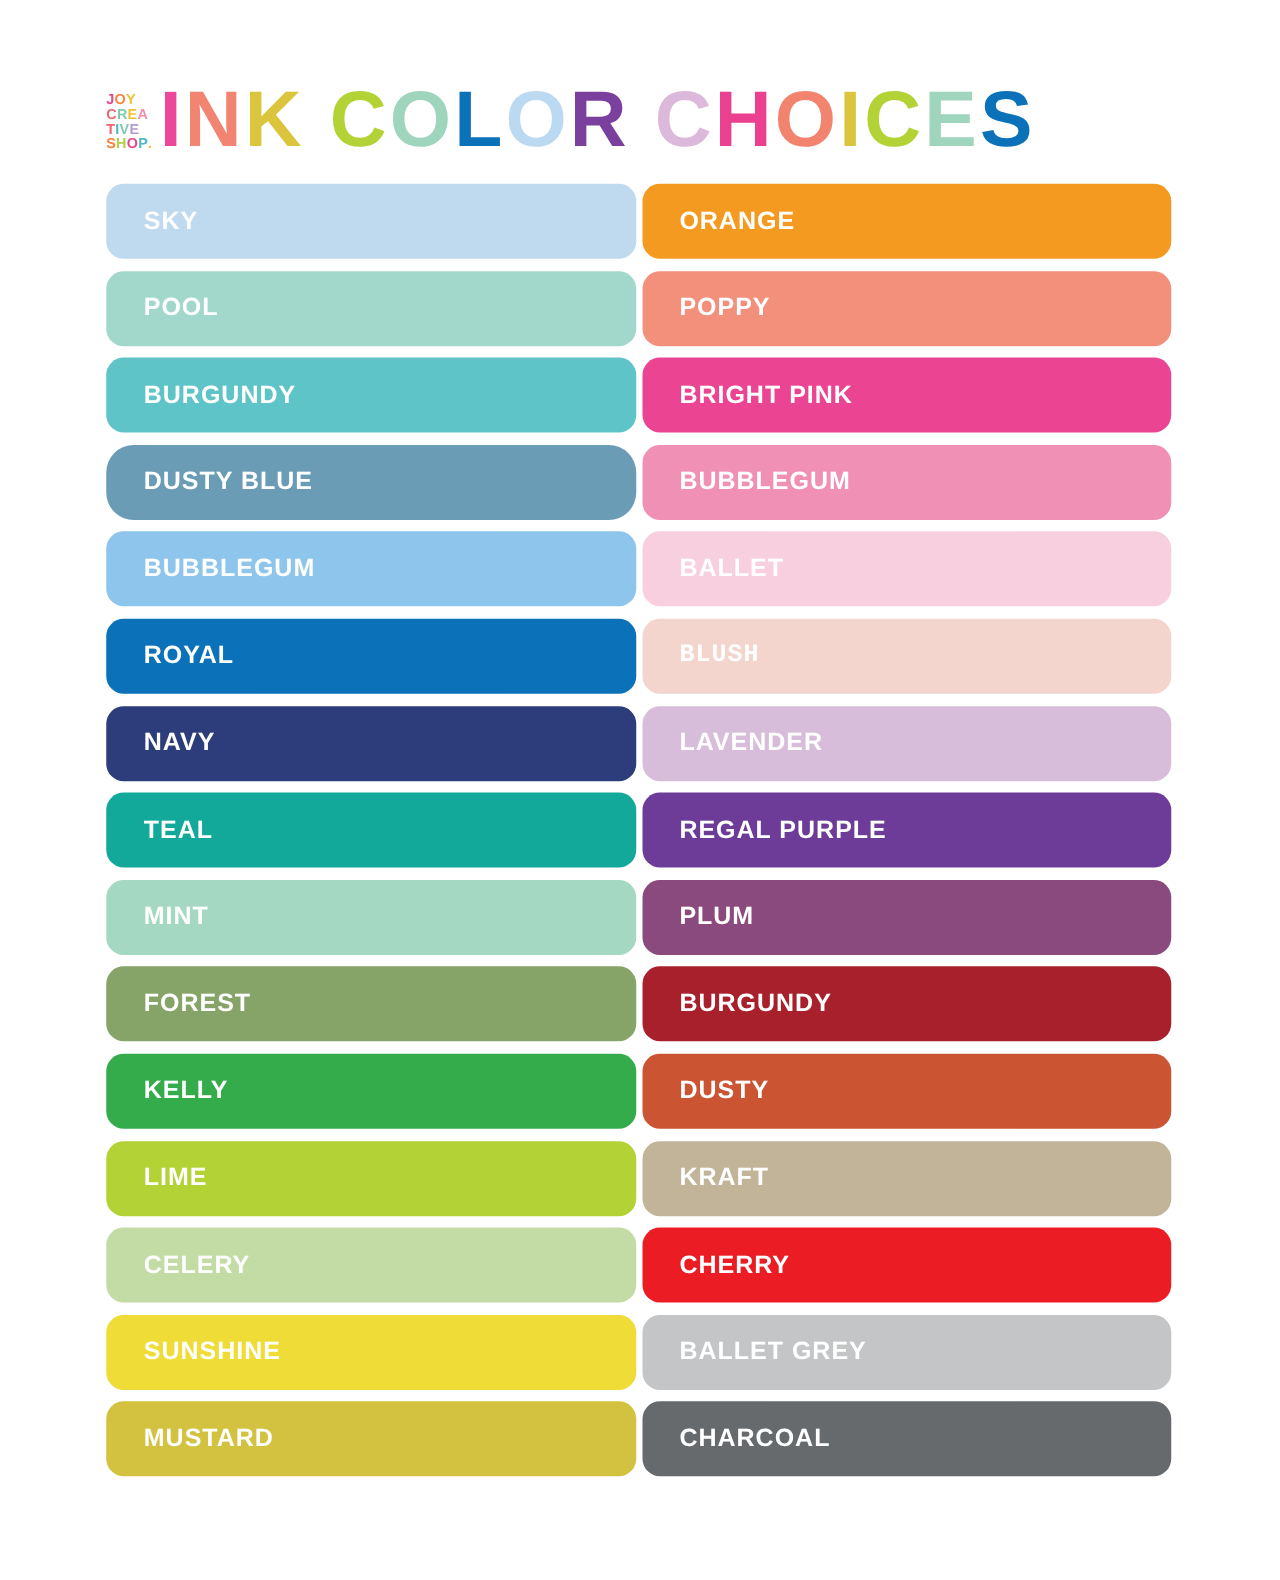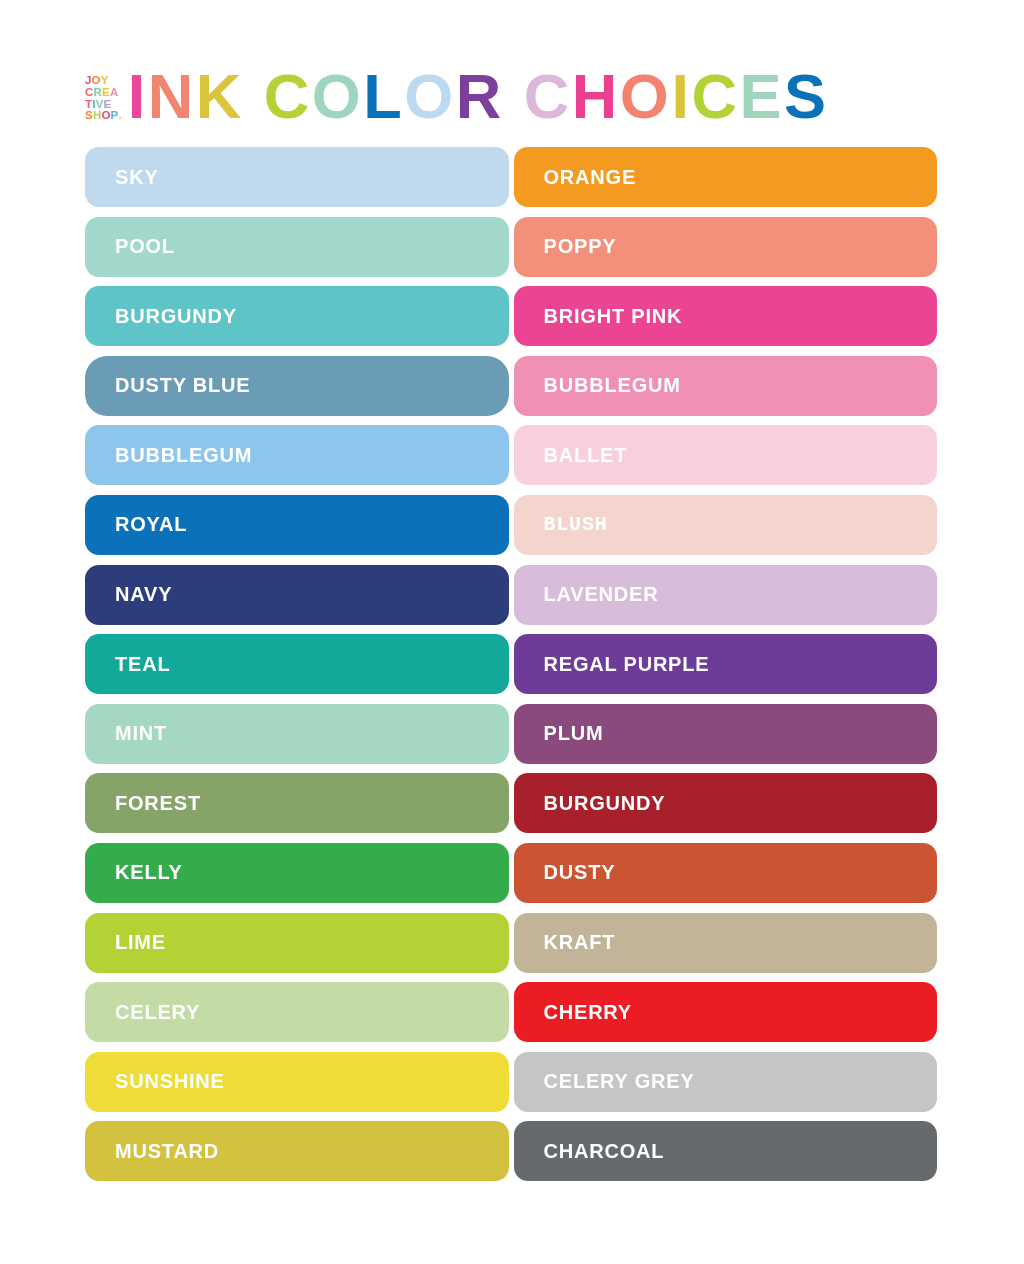--- a/index.html
+++ b/index.html
@@ -231,21 +231,21 @@
         <div class="swatch" style="background: rgb(203, 84, 50);">
           <span class="swatch-label">DUSTY</span>
         </div>
         <div class="swatch" style="background: rgb(193, 180, 152);">
           <span class="swatch-label">KRAFT</span>
         </div>
         <div class="swatch" style="background: rgb(236, 28, 36);">
           <span class="swatch-label">CHERRY</span>
         </div>
         <div class="swatch" style="background: rgb(195, 197, 199);">
-          <span class="swatch-label">CELERY GREY</span>
+          <span class="swatch-label">BALLET GREY</span>
         </div>
         <div class="swatch" style="background: rgb(102, 106, 109);">
           <span class="swatch-label">CHARCOAL</span>
         </div>
       </div>
   </div>
 
 </div>
 
 </body></html>

